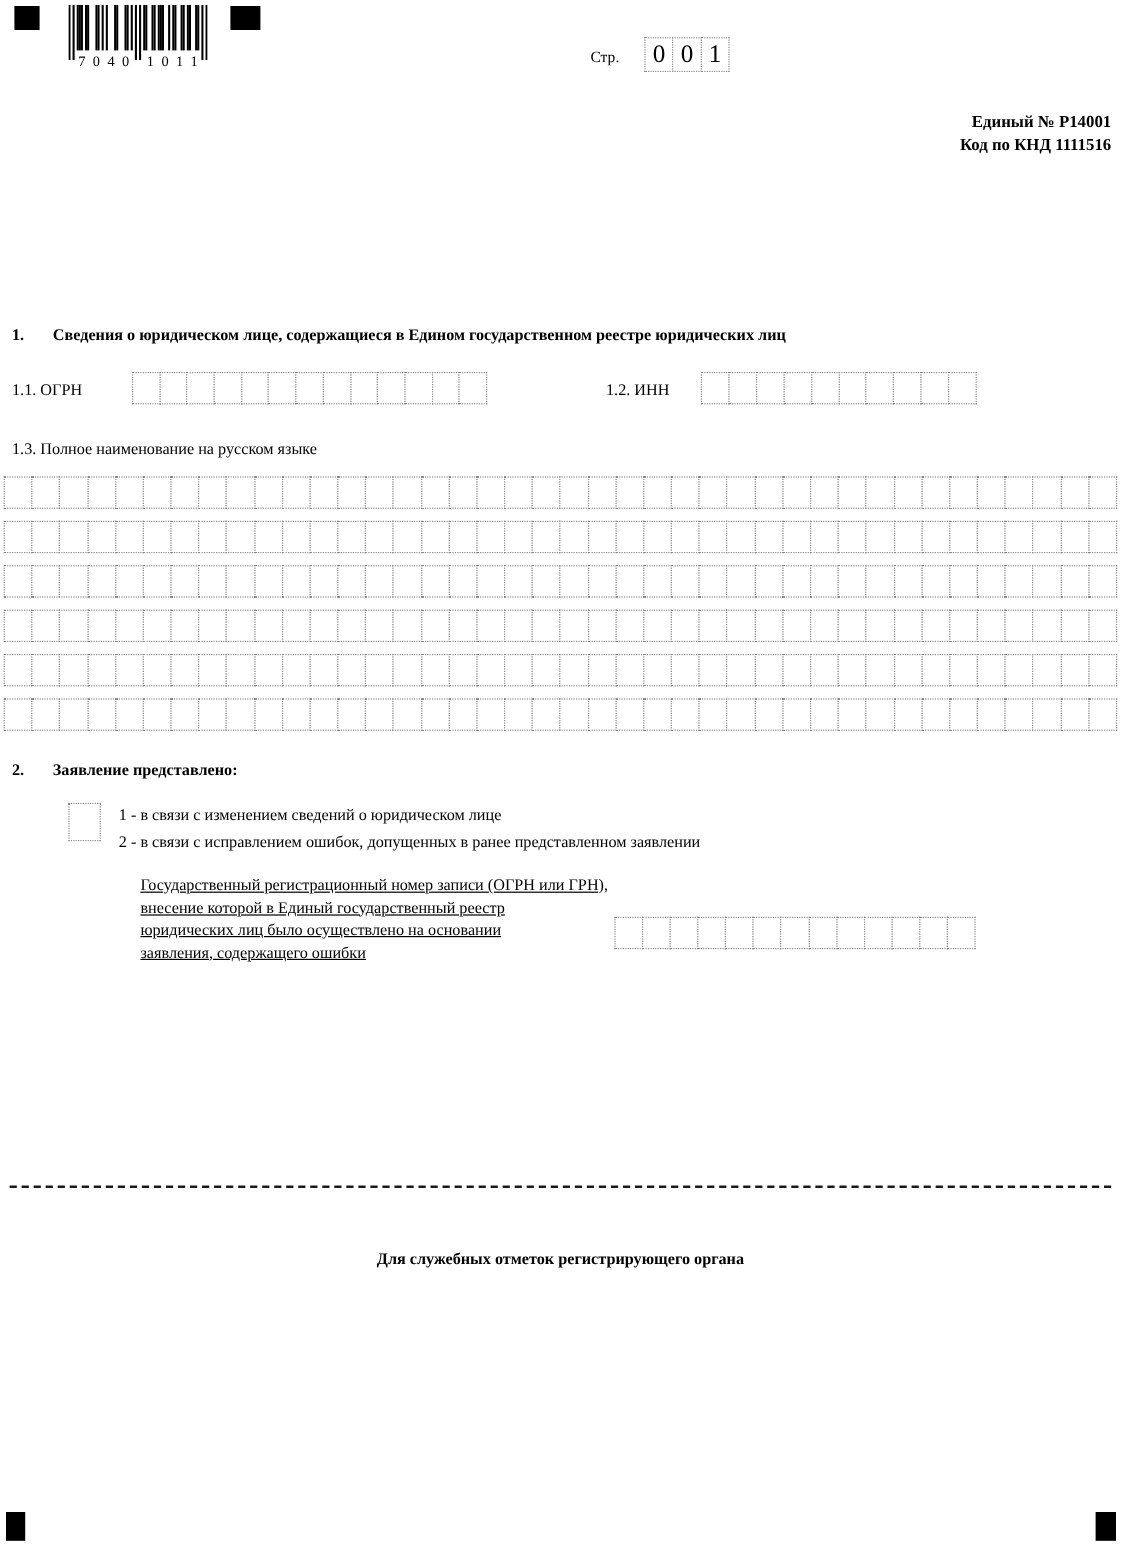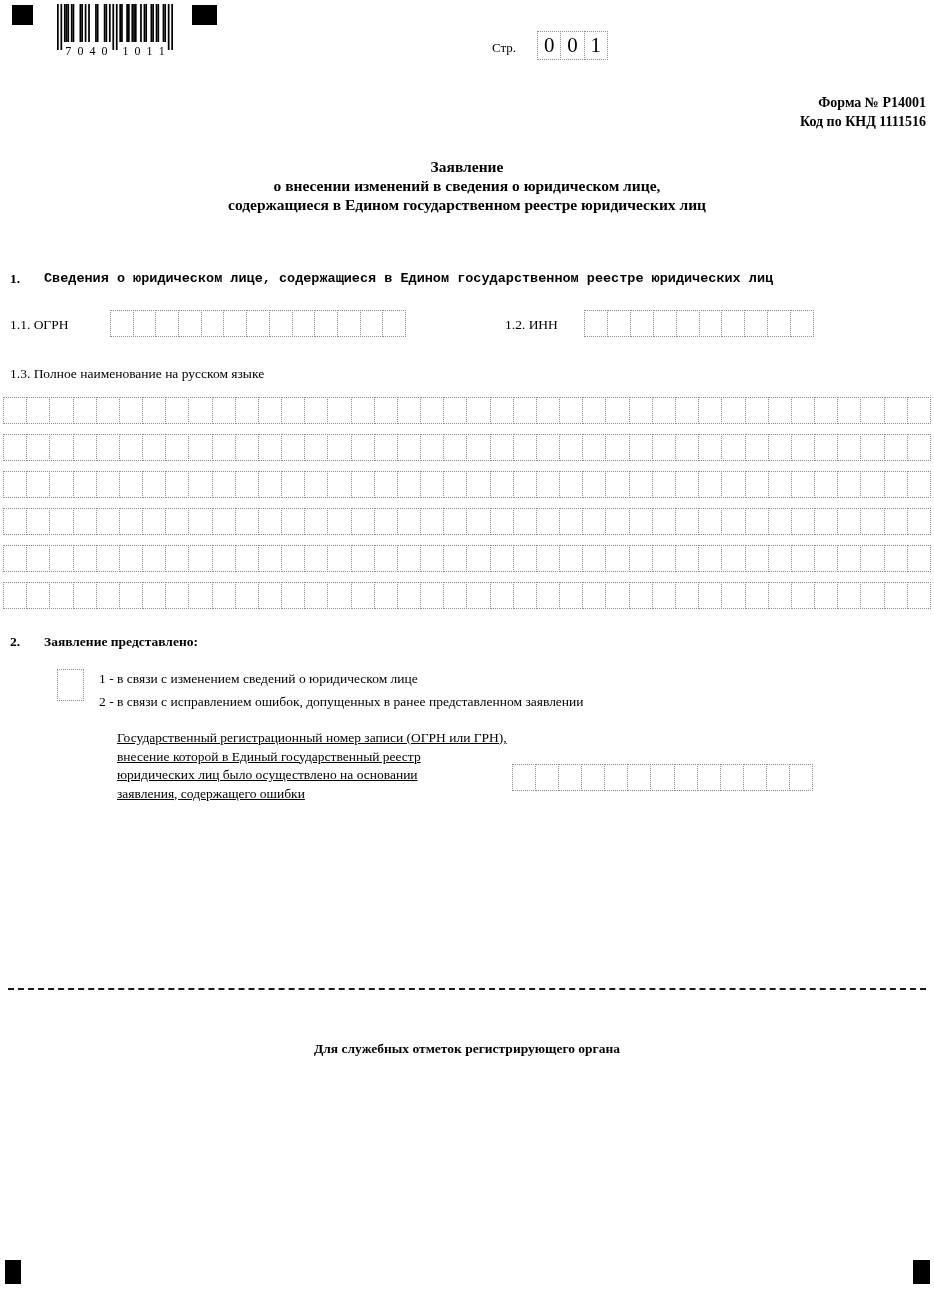--- a/index.html
+++ b/index.html
@@ -99,32 +99,27 @@
   <div class="sq" style="left:192px;top:5px;width:25px;height:20px;"></div>
 
   <div id="str-label" class="abs">Стр.</div>
   <div id="page-cells" class="abs cellrow pagecells">
       <span class="cell">0</span>
       <span class="cell">0</span>
       <span class="cell">1</span>
     </div>
 
   <div id="form-head" class="abs">
-    <div>Форма № Р14001</div>
+    <div>Единый № Р14001</div>
     <div>Код по КНД 1111516</div>
   </div>
 
-  <div id="title" class="abs">
-    <div>Заявление</div>
-    <div>о внесении изменений в сведения о юридическом лице,</div>
-    <div>содержащиеся в Едином государственном реестре юридических лиц</div>
-  </div>
 
   <div class="sec-num" style="top:271px;">1.</div>
-  <div class="sec-txt" style="top:271px;font-family:Liberation Mono, monospace;">Сведения о юридическом лице, содержащиеся в Едином государственном реестре юридических лиц</div>
+  <div class="sec-txt" style="top:271px;">Сведения о юридическом лице, содержащиеся в Едином государственном реестре юридических лиц</div>
 
   <div class="lbl" style="left:10px;top:317px;">1.1. ОГРН</div>
   <div id="ogrn-grid" class="abs cellrow">
       <span class="cell"></span>
       <span class="cell"></span>
       <span class="cell"></span>
       <span class="cell"></span>
       <span class="cell"></span>
       <span class="cell"></span>
       <span class="cell"></span>

